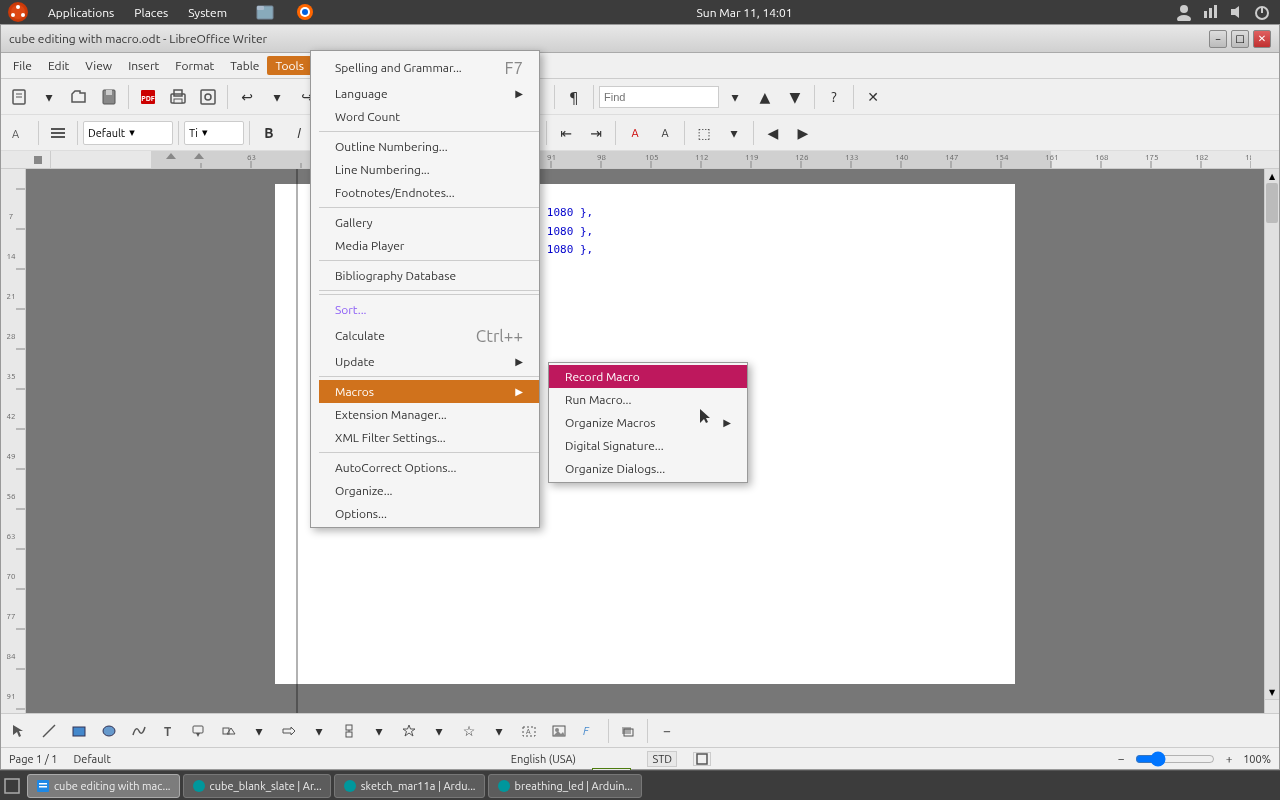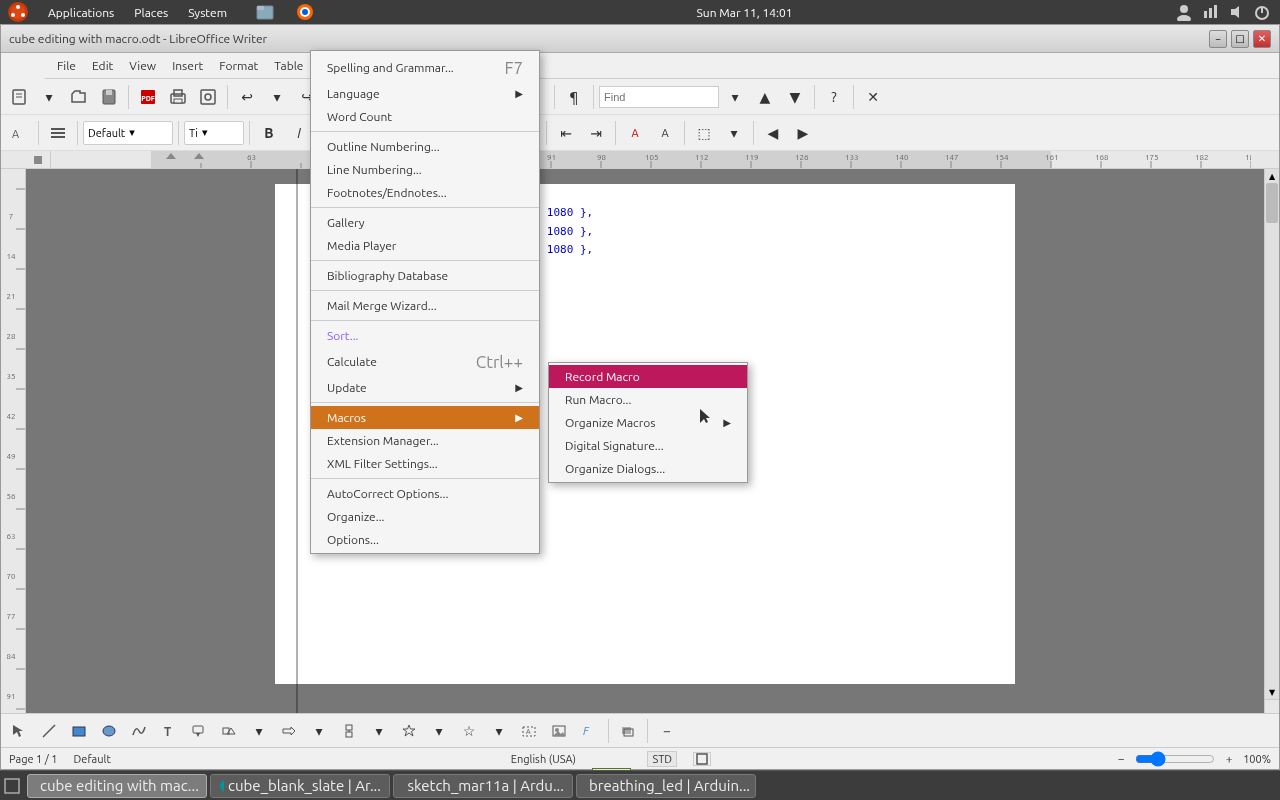--- a/index.html
+++ b/index.html
@@ -53,21 +53,20 @@
     .title-btn.close { background: linear-gradient(180deg, #e06060, #c03030); color: #fff; }
 
     
     #menu-bar {
       height: 26px;
       background: #f0f0f0;
       display: flex;
       align-items: center;
       border-bottom: 1px solid #ccc;
       padding: 0 4px;
-      margin-left: 44px;
     }
     .menu-item {
       padding: 3px 8px;
       font-size: 12px;
       cursor: pointer;
       color: #333;
       border-radius: 2px;
       position: relative;
     }
     .menu-item:hover, .menu-item.active { background: #d0721c; color: #fff; }
@@ -145,21 +144,21 @@
       z-index: 500;
     }
     .taskbar-item {
       height: 24px;
       padding: 0 8px;
       background: #5c5c5c;
       border: 1px solid #777;
       border-radius: 3px;
       display: flex;
       align-items: center;
-      font-size: 15px;
+      font-size: 11px;
       color: #eee;
       cursor: pointer;
       gap: 4px;
       max-width: 180px;
       overflow: hidden;
       white-space: nowrap;
     }
     .taskbar-item.active { background: #7c7c7c; border-color: #aaa; }
     .taskbar-icon { width: 14px; height: 14px; display: inline-block; }
 
@@ -722,21 +721,21 @@
     <span>sketch_mar11a | Ardu...</span>
   </div>
   <div class="taskbar-item">
     <svg width="14" height="14" class="taskbar-icon">
         <circle cx="7" cy="7" r="6" fill="#00979c"></circle>
       </svg>
     <span>breathing_led | Arduin...</span>
   </div>
 </div>
 
-<div class="dropdown-menu" id="tools-menu" style="top:50px;left:310px;">
+<div class="dropdown-menu" id="tools-menu" style="top:50px;left:310px;padding-left:8px;">
   <div class="dropdown-item">
     <span>Spelling and Grammar...</span>
     <span class="shortcut">F7</span>
   </div>
   <div class="dropdown-item">
     <span>Language</span>
     <span class="arrow">▶</span>
   </div>
   <div class="dropdown-item">
     <span>Word Count</span>
@@ -756,23 +755,20 @@
     <span>Gallery</span>
   </div>
   <div class="dropdown-item">
     <span>Media Player</span>
   </div>
   <div class="dropdown-separator"></div>
   <div class="dropdown-item">
     <span>Bibliography Database</span>
   </div>
   <div class="dropdown-separator"></div>
-  <div class="dropdown-item">
-    <span>Mail Merge Wizard...</span>
-  </div>
   <div class="dropdown-separator"></div>
   <div class="dropdown-item disabled">
     <span>Sort...</span>
   </div>
   <div class="dropdown-item">
     <span>Calculate</span>
     <span class="shortcut">Ctrl++</span>
   </div>
   <div class="dropdown-item">
     <span>Update</span>

